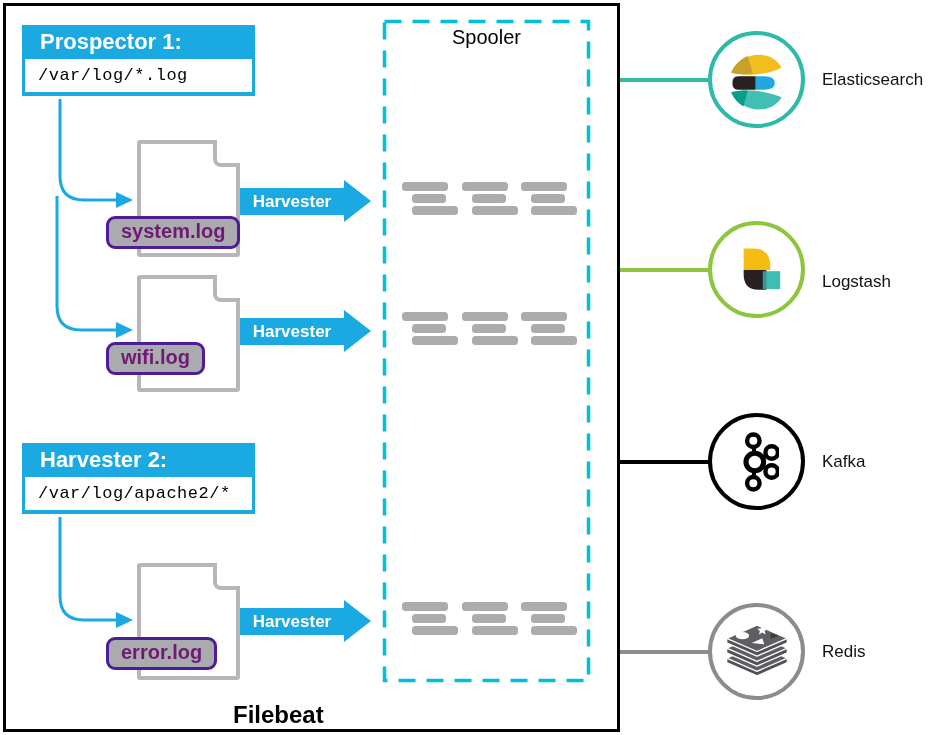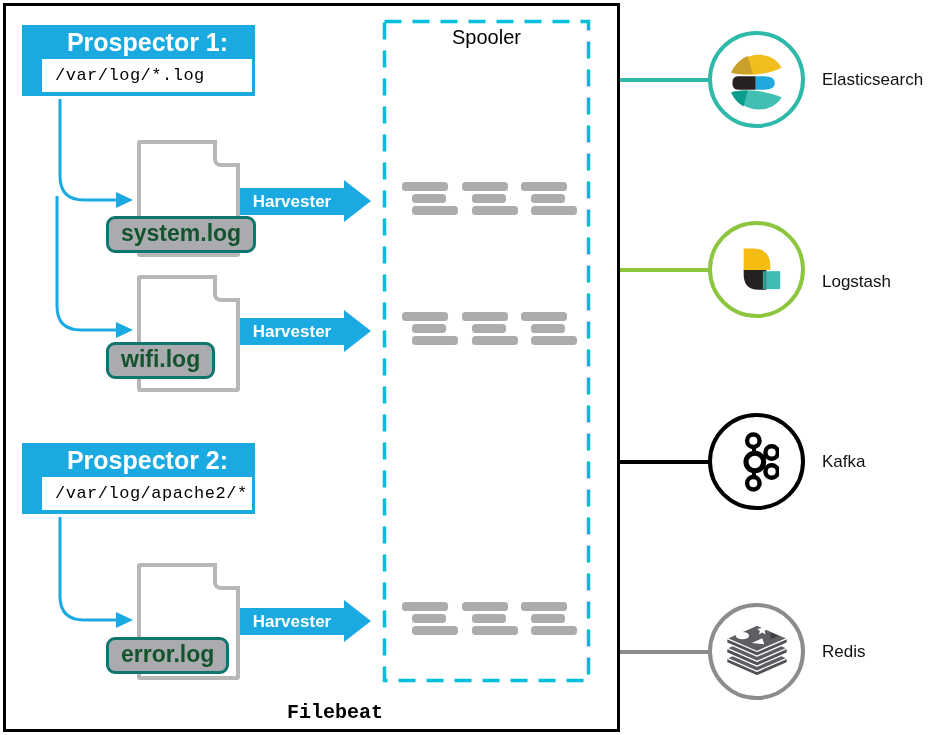--- a/index.html
+++ b/index.html
@@ -17,47 +17,47 @@
   
   .overlay { position:absolute; left:0; top:0; width:940px; height:735px; }
 
   
   .prospector {
     position:absolute; left:22px; width:233px; background:#1BA9E2;
     box-sizing:border-box;
   }
   .prospector .hdr {
     height:34px; line-height:34px; color:#fff; font-weight:bold;
-    font-size:25px; padding-left:18px;text-align:center;
+    font-size:22px; padding-left:18px;
   }
   .prospector .pth {
-    background:#fff; margin:0 3px 4px 20px; height:33px; line-height:33px;
+    background:#fff; margin:0 3px 4px 3px; height:33px; line-height:33px;
     font-family:"Liberation Mono", monospace; font-size:17px; color:#000;
     padding-left:13px; letter-spacing:.5px;
   }
   #prospector-1 { top:25px; }
   #prospector-2 { top:443px; }
 
   
   .doc {
     position:absolute; left:137px; width:103px; height:117px;
     background:#fff; border:4px solid #B7B7B7; border-radius:3px;
     box-sizing:border-box;
   }
   .doc::before {
     content:""; position:absolute; top:-4px; right:-4px; width:23px; height:23px;
     background:#fff; border-left:4px solid #B7B7B7; border-bottom:4px solid #B7B7B7;
     border-bottom-left-radius:8px;
   }
   #doc-system { top:140px; } #doc-wifi { top:275px; } #doc-error { top:563px; }
 
   .file-label {
-    position:absolute; left:106px; background:#A9ABAE; color:#14532d;
-    font-weight:bold; font-size:23px; padding:1px 12px 3px;
-    border:3px solid #0f766e; border-radius:9px; white-space:nowrap;
+    position:absolute; left:106px; background:#A9ABAE; color:#701a75;
+    font-weight:bold; font-size:20px; padding:1px 12px 3px;
+    border:3px solid #4c1d95; border-radius:9px; white-space:nowrap;
   }
   #label-system { top:216px; } #label-wifi { top:342px; } #label-error { top:637px; }
 
   
   .harvester {
     position:absolute; left:240px; width:104px; height:27px; background:#1BA9E2;
     color:#fff; font-weight:bold; font-size:17px; line-height:27px; text-align:center;
   }
   .harvester::after {
     content:""; position:absolute; left:104px; top:-8px; width:0; height:0;
@@ -71,22 +71,22 @@
     position:absolute; left:383px; top:26px; width:207px; text-align:center;
     font-weight:normal; font-size:20px; color:#000;
   }
   .event-group { position:absolute; width:56px; height:33px; }
   .event-group .b { position:absolute; height:9px; background:#ACACAC; border-radius:3.5px; }
   .event-group .b1 { left:0;   top:0;  width:46px; }
   .event-group .b2 { left:10px; top:12px; width:34px; }
   .event-group .b3 { left:10px; top:24px; width:46px; }
 
   .filebeat-title {
-    position:absolute; left:233px; top:701px; width:150px; text-align:right;
-    font-weight:bold; font-size:20px; color:#000;font-family:Liberation Mono, monospace;
+    position:absolute; left:233px; top:701px; width:150px; text-align:left;
+    font-weight:bold; font-size:24px; color:#000;
   }
 
   
   .out-line { position:absolute; left:620px; width:90px; height:4px; }
   .out-circle {
     position:absolute; left:708px; width:89px; height:89px; border-radius:50%;
     border:4px solid #000; background:#fff; display:flex;
     align-items:center; justify-content:center;
   }
   .out-label { position:absolute; left:822px; font-size:17px; color:#111; line-height:24px; }
@@ -123,21 +123,21 @@
       <polygon points="116,322 133,330 116,338"></polygon>
       <polygon points="116,612 133,620 116,628"></polygon>
     </g>
   </svg>
 
   <div class="prospector" id="prospector-1">
     <div class="hdr">Prospector 1:</div>
     <div class="pth">/var/log/*.log</div>
   </div>
   <div class="prospector" id="prospector-2">
-    <div class="hdr">Prospector 2:</div>
+    <div class="hdr">Harvester 2:</div>
     <div class="pth">/var/log/apache2/*</div>
   </div>
 
   <div class="doc" id="doc-system"></div>
   <div class="doc" id="doc-wifi"></div>
   <div class="doc" id="doc-error"></div>
 
   <div class="file-label" id="label-system">system.log</div>
   <div class="file-label" id="label-wifi">wifi.log</div>
   <div class="file-label" id="label-error">error.log</div>

